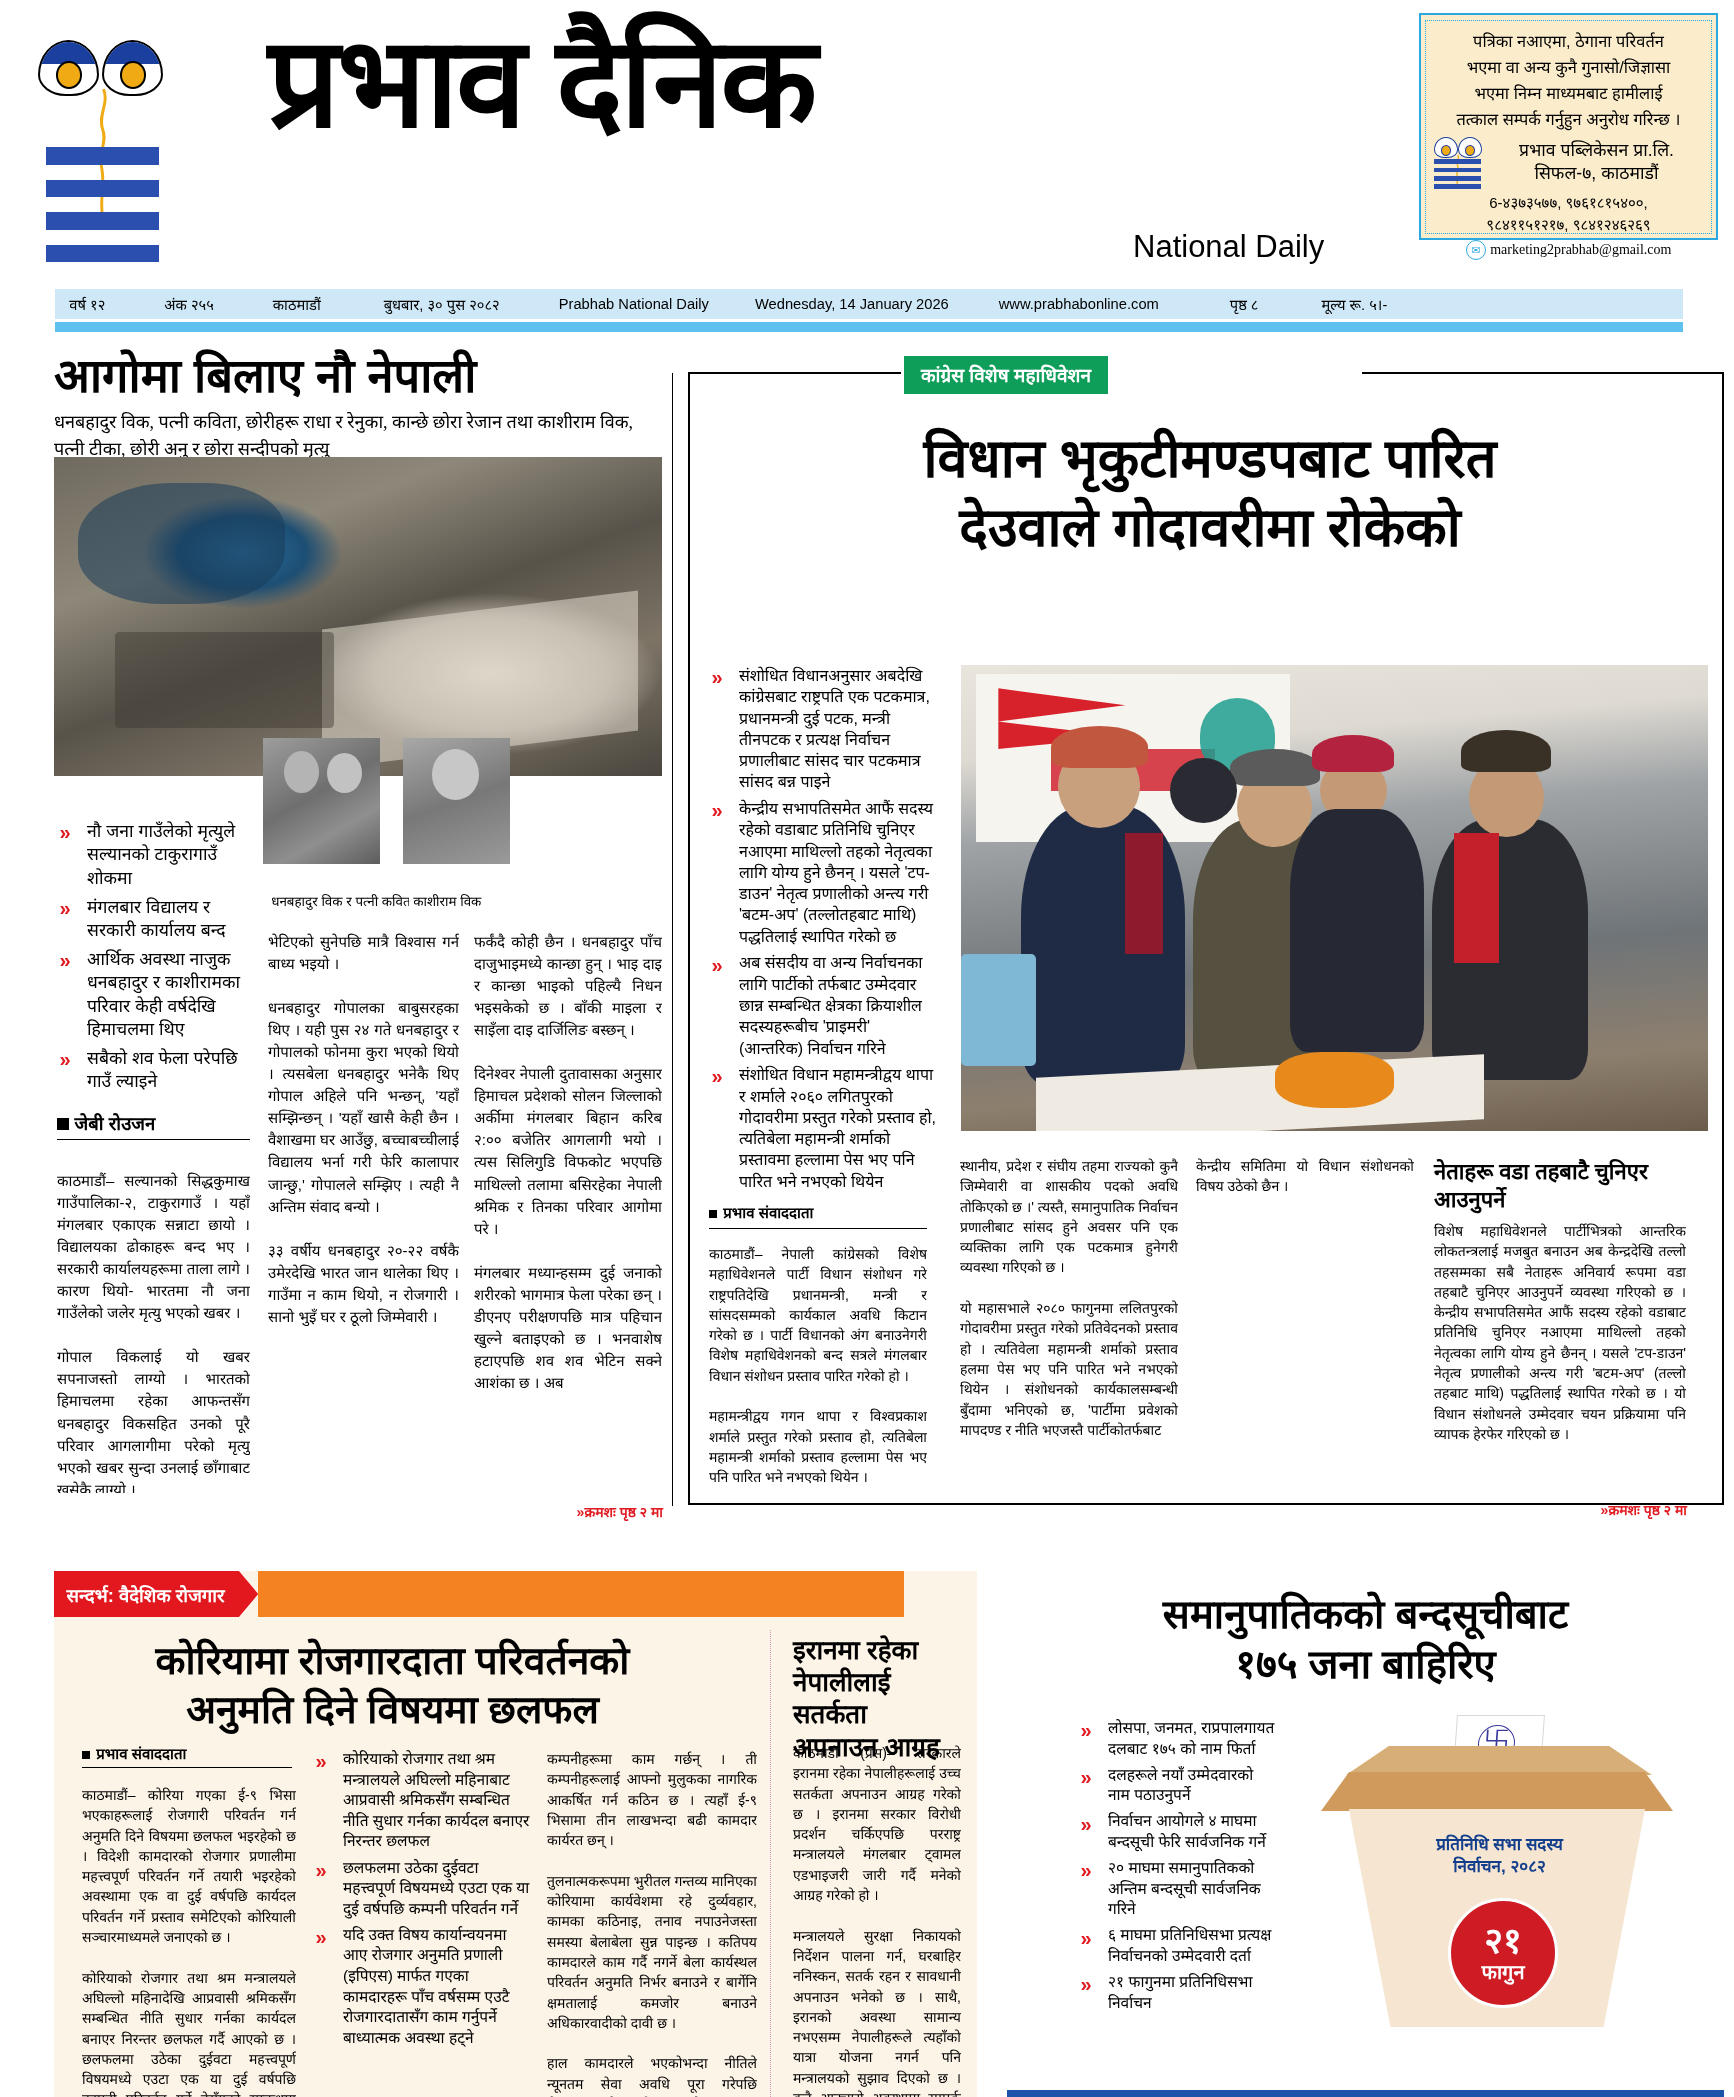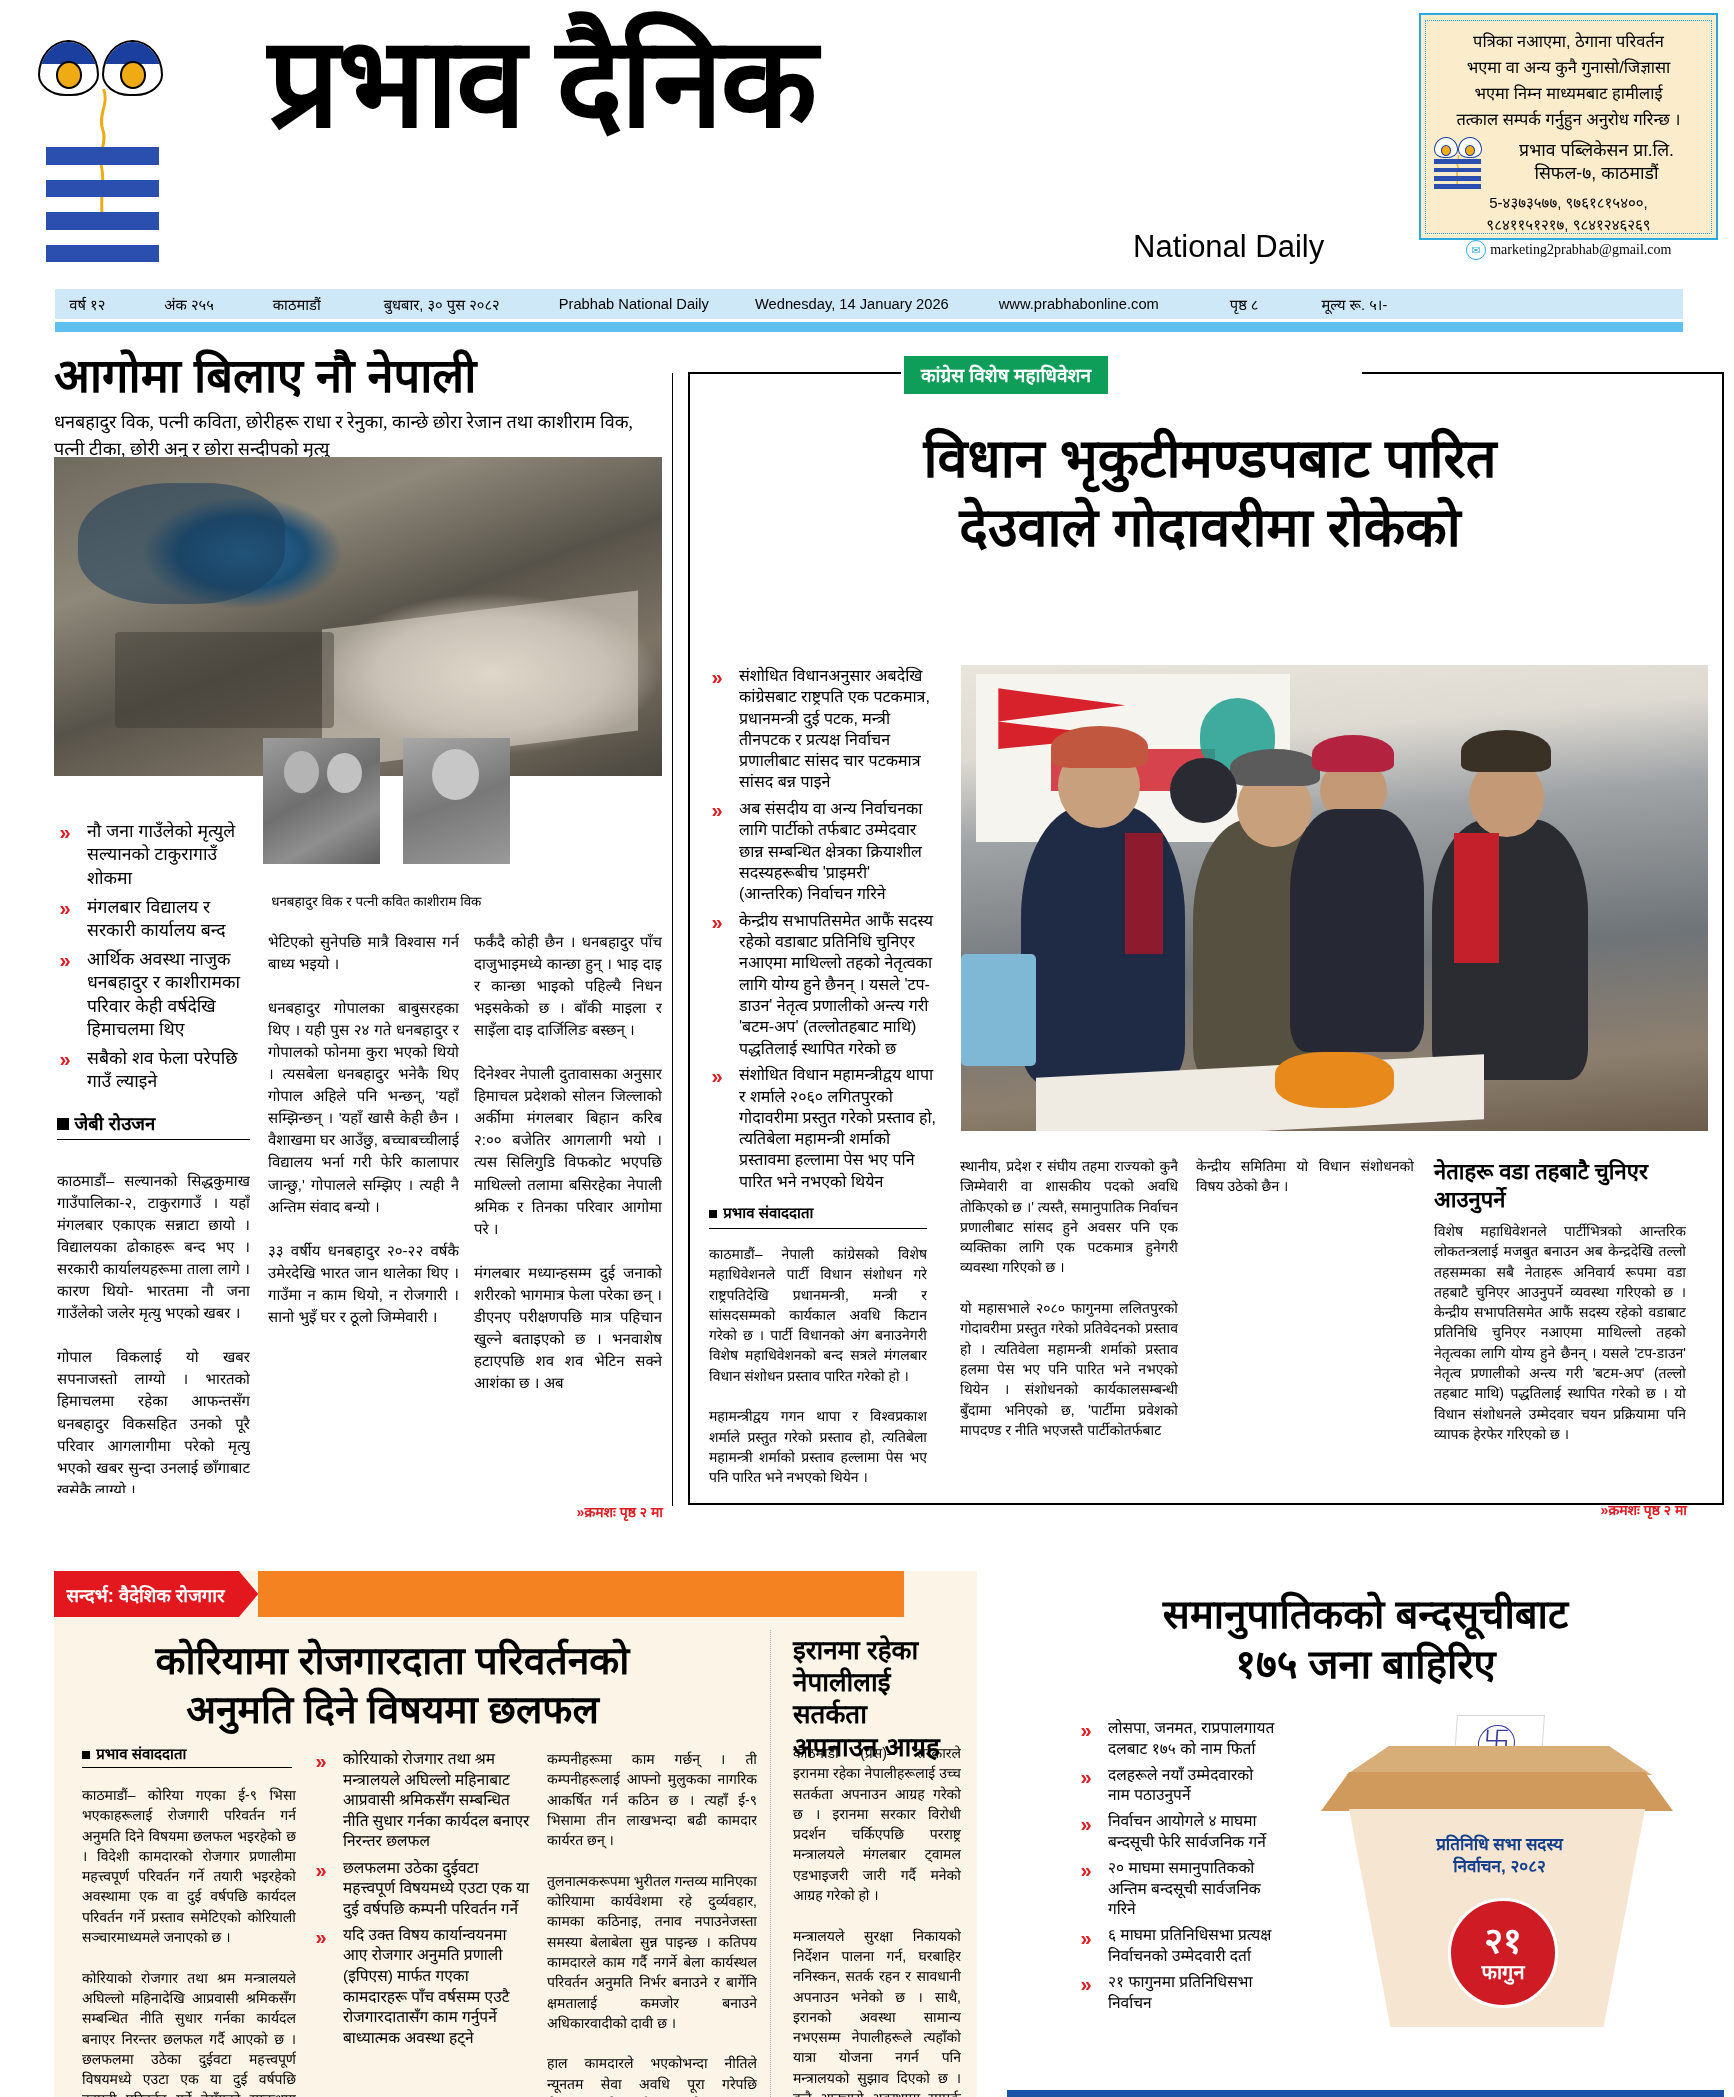--- a/index.html
+++ b/index.html
@@ -181,21 +181,21 @@
                 <span></span>
                 <span></span>
               </div>
           </div>
           <div class="txt">
             <div>प्रभाव पब्लिकेसन प्रा.लि.</div>
             <div>सिफल-७, काठमाडौं</div>
           </div>
         </div>
         <div class="phones">
-          <div>5-४३७३५७७, ९७६१८१५४००,</div>
+          <div>6-४३७३५७७, ९७६१८१५४००,</div>
           <div>९८४११५१२१७, ९८४१२४६२६९</div>
         </div>
         <div class="mail">
           <span class="mailicon">✉</span>
           <span>marketing2prabhab@gmail.com</span>
         </div>
       </div>
     </div>
   </div>
 
@@ -278,22 +278,22 @@
   <div class="mainbox-mask"></div>
   <div class="kicker">कांग्रेस विशेष महाधिवेशन</div>
 
   <div class="hl-main">
     <div>विधान भृकुटीमण्डपबाट पारित</div>
     <div>देउवाले गोदावरीमा रोकेको</div>
   </div>
 
   <ul class="bullets" style="position:absolute;left:709px;top:665px;width:227px;">
     <li style="font-size:16px">संशोधित विधानअनुसार अबदेखि कांग्रेसबाट राष्ट्रपति एक पटकमात्र, प्रधानमन्त्री दुई पटक, मन्त्री तीनपटक र प्रत्यक्ष निर्वाचन प्रणालीबाट सांसद चार पटकमात्र सांसद बन्न पाइने</li>
+    <li style="font-size:16px">केन्द्रीय सभापतिसमेत आफैं सदस्य रहेको वडाबाट प्रतिनिधि चुनिएर नआएमा माथिल्लो तहको नेतृत्वका लागि योग्य हुने छैनन् । यसले 'टप-डाउन' नेतृत्व प्रणालीको अन्त्य गरी 'बटम-अप' (तल्लोतहबाट माथि) पद्धतिलाई स्थापित गरेको छ</li>
     <li style="font-size:16px">अब संसदीय वा अन्य निर्वाचनका लागि पार्टीको तर्फबाट उम्मेदवार छान्न सम्बन्धित क्षेत्रका क्रियाशील सदस्यहरूबीच 'प्राइमरी' (आन्तरिक) निर्वाचन गरिने</li>
-    <li style="font-size:16px">केन्द्रीय सभापतिसमेत आफैं सदस्य रहेको वडाबाट प्रतिनिधि चुनिएर नआएमा माथिल्लो तहको नेतृत्वका लागि योग्य हुने छैनन् । यसले 'टप-डाउन' नेतृत्व प्रणालीको अन्त्य गरी 'बटम-अप' (तल्लोतहबाट माथि) पद्धतिलाई स्थापित गरेको छ</li>
     <li style="font-size:16px">संशोधित विधान महामन्त्रीद्वय थापा र शर्माले २०६० लगितपुरको गोदावरीमा प्रस्तुत गरेको प्रस्ताव हो, त्यतिबेला महामन्त्री शर्माको प्रस्तावमा हल्लामा पेस भए पनि पारित भने नभएको थियेन</li>
   </ul>
 
   <div class="photo" style="left:961px;top:665px;width:747px;height:466px;">
     <div class="ph-grad" style="background:linear-gradient(175deg,#e9e4dc 0%,#dedad2 18%,#9fa3a6 34%,#6f7478 62%,#8d7f6e 84%,#6b5c4c 100%);"></div>
 
     <div style="position:absolute;left:2%;top:2%;width:42%;height:36%;background:#f6f4ef;"></div>
     <div style="position:absolute;left:5%;top:5%;width:17%;height:13%;background:#d7222c;clip-path:polygon(0 0,100% 28%,0 55%,100% 80%,0 100%);"></div>
     <div style="position:absolute;left:12%;top:18%;width:22%;height:9%;background:#d3303a;opacity:.9;"></div>
     <div style="position:absolute;left:32%;top:7%;width:10%;height:16%;background:#1f9e8f;border-radius:50% 50% 40% 40%;opacity:.85;"></div>

